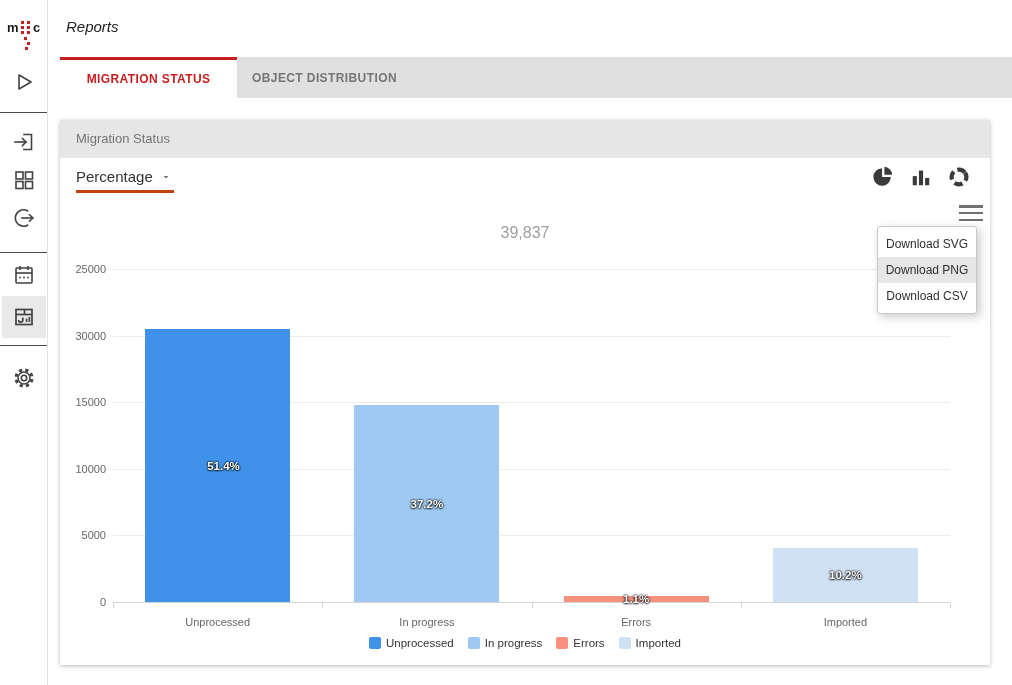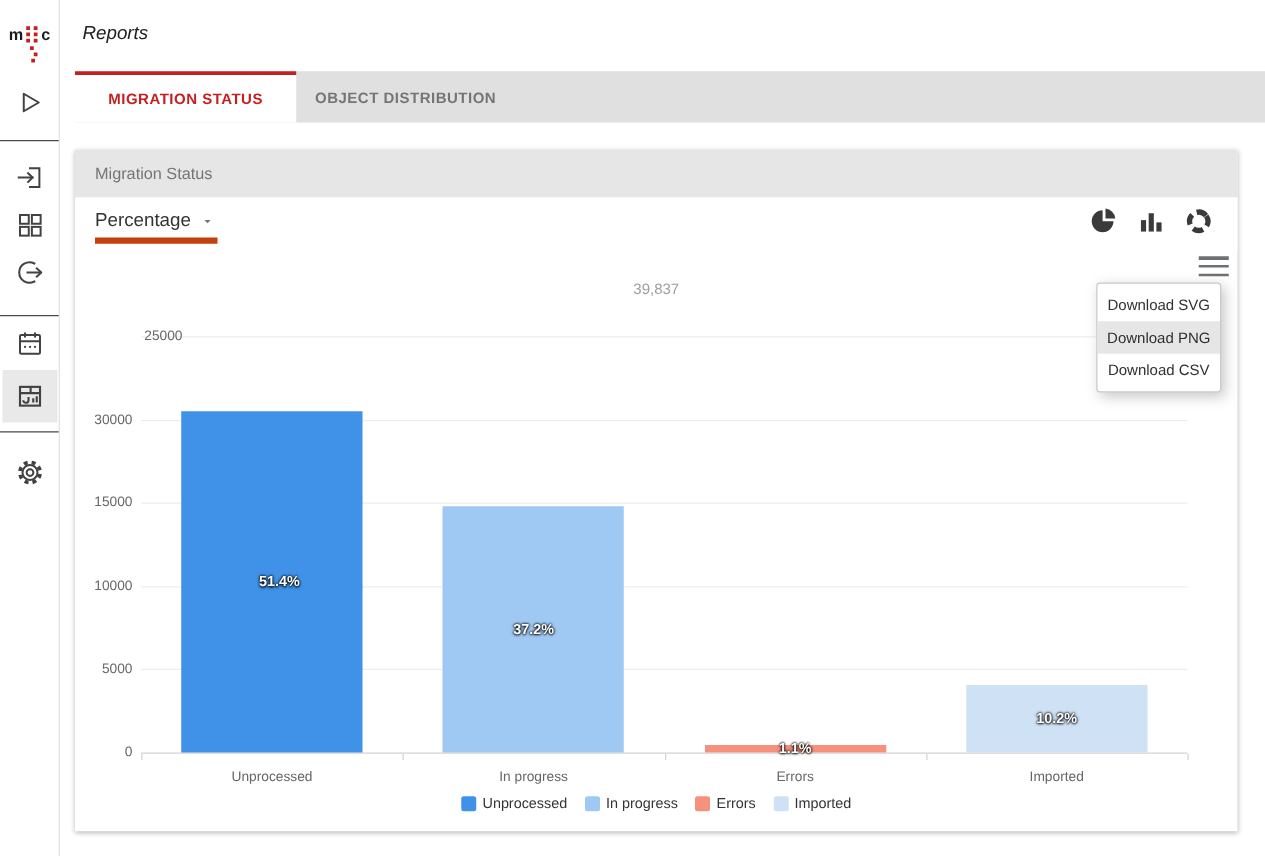--- a/index.html
+++ b/index.html
@@ -23,30 +23,30 @@
   .header .title { position:absolute; left:18px; top:18px; font-size:15px; font-weight:500; color:#212121;font-style:italic; }
   .tabbar { position:absolute; left:60px; top:57px; width:952px; height:41px; background:#e0e0e0; display:flex; }
   .tab { height:41px; display:flex; align-items:center; justify-content:center; font-size:12px; font-weight:bold; letter-spacing:.4px; color:#757575; cursor:pointer; }
   .tab.active { width:177px; background:#fff; border-top:3px solid var(--accent,#c51f1f); color:var(--accent,#c51f1f); }
   .tab.inactive { width:175px; }
 
   
   .card { position:absolute; left:60px; top:120px; width:930px; height:545px; background:#fff; box-shadow:0 1px 4px rgba(0,0,0,.28); }
   .card-header { position:absolute; left:0; top:0; width:930px; height:38px; background:#e6e6e6; line-height:38px; padding-left:16px; font-size:13px; font-weight:500; color:#757575; }
   .card-toolbar { position:absolute; left:0; top:38px; width:930px; height:42px; background:#fff; }
-  .select { position:absolute; left:16px; top:8px; width:98px; display:flex; align-items:center; justify-content:space-between; padding:2px 2px 5px 0; border-bottom:5px solid #c2410c; font-size:15px; color:#333; cursor:pointer; }
+  .select { position:absolute; left:16px; top:8px; width:98px; display:flex; align-items:center; justify-content:space-between; padding:2px 2px 5px 0; border-bottom:3px solid #c2410c; font-size:15px; color:#333; cursor:pointer; }
   .select svg { width:12px; height:12px; }
   .tool-icons { position:absolute; right:20px; top:8px; display:flex; gap:16px; }
   .tool-icons .ticon { width:22px; height:22px; color:#3a3a3a; cursor:pointer; }
   .tool-icons svg { display:block; width:22px; height:22px; }
 
   
   .chart { position:absolute; left:0; top:80px; width:930px; height:465px; }
   .chart-title { position:absolute; left:0; top:2px; width:930px; text-align:center; font-size:15px; font-weight:bold; color:#4f4f4f; }
-  .chart-subtitle { position:absolute; left:0; top:24px; width:930px; text-align:center; font-size:12px; color:#9e9e9e; }
+  .chart-subtitle { position:absolute; left:0; top:24px; width:930px; text-align:center; font-size:16px; color:#9e9e9e; }
   .gridline { position:absolute; height:1px; background:#ededed; }
   .axisline { position:absolute; height:1px; background:#d4d4d4; }
   .xtick { position:absolute; width:1px; height:5px; background:#d4d4d4; }
   .ylab { position:absolute; left:0; width:46px; text-align:right; font-size:11px; color:#666; }
   .bar { position:absolute; cursor:pointer; }
   .bar-label { position:absolute; transform:translate(-50%,-50%); font-size:11.5px; font-weight:bold; color:#fff; white-space:nowrap;
                text-shadow:0 0 2px #000, 0 0 2px #000, 0 1px 2px rgba(0,0,0,.55); }
   .xlab { position:absolute; width:170px; transform:translateX(-50%); text-align:center; font-size:11px; color:#666; }
   .legend { position:absolute; left:0; width:930px; display:flex; justify-content:center; gap:14px; }
   .legend-item { display:flex; align-items:center; gap:5px; font-size:11.5px; color:#333; cursor:pointer; }
@@ -206,21 +206,21 @@
           <div class="ylab" style="top: 396px;">0</div>
           <div class="gridline" style="left: 53px; top: 335.4px; width: 837px;"></div>
           <div class="ylab" style="top: 329.4px;">5000</div>
           <div class="gridline" style="left: 53px; top: 268.8px; width: 837px;"></div>
           <div class="ylab" style="top: 262.8px;">10000</div>
           <div class="gridline" style="left: 53px; top: 202.2px; width: 837px;"></div>
           <div class="ylab" style="top: 196.2px;">15000</div>
           <div class="gridline" style="left: 53px; top: 135.6px; width: 837px;"></div>
           <div class="ylab" style="top: 129.6px;">30000</div>
           <div class="gridline" style="left: 53px; top: 69px; width: 837px;"></div>
-          <div class="ylab" style="top: 63px; margin-left: 40px;">25000</div>
+          <div class="ylab" style="top: 63px;">25000</div>
           <div class="axisline" style="left: 53px; top: 402px; width: 837px;"></div>
           <div class="xtick" style="left: 53px; top: 403px;"></div>
           <div class="xtick" style="left: 262.25px; top: 403px;"></div>
           <div class="xtick" style="left: 471.5px; top: 403px;"></div>
           <div class="xtick" style="left: 680.75px; top: 403px;"></div>
           <div class="xtick" style="left: 890px; top: 403px;"></div>
           <div class="bar" style="left: 85.125px; top: 129px; width: 145px; height: 273px; background: rgb(63, 146, 232);"></div>
           <div class="bar-label" style="left: 157px; top: 265.5px; padding-left: 13px;">51.4%</div>
           <div class="xlab" style="left: 157.625px; top: 416px;">Unprocessed</div>
           <div class="bar" style="left: 294.375px; top: 205px; width: 145px; height: 197px; background: rgb(159, 201, 242);"></div>

